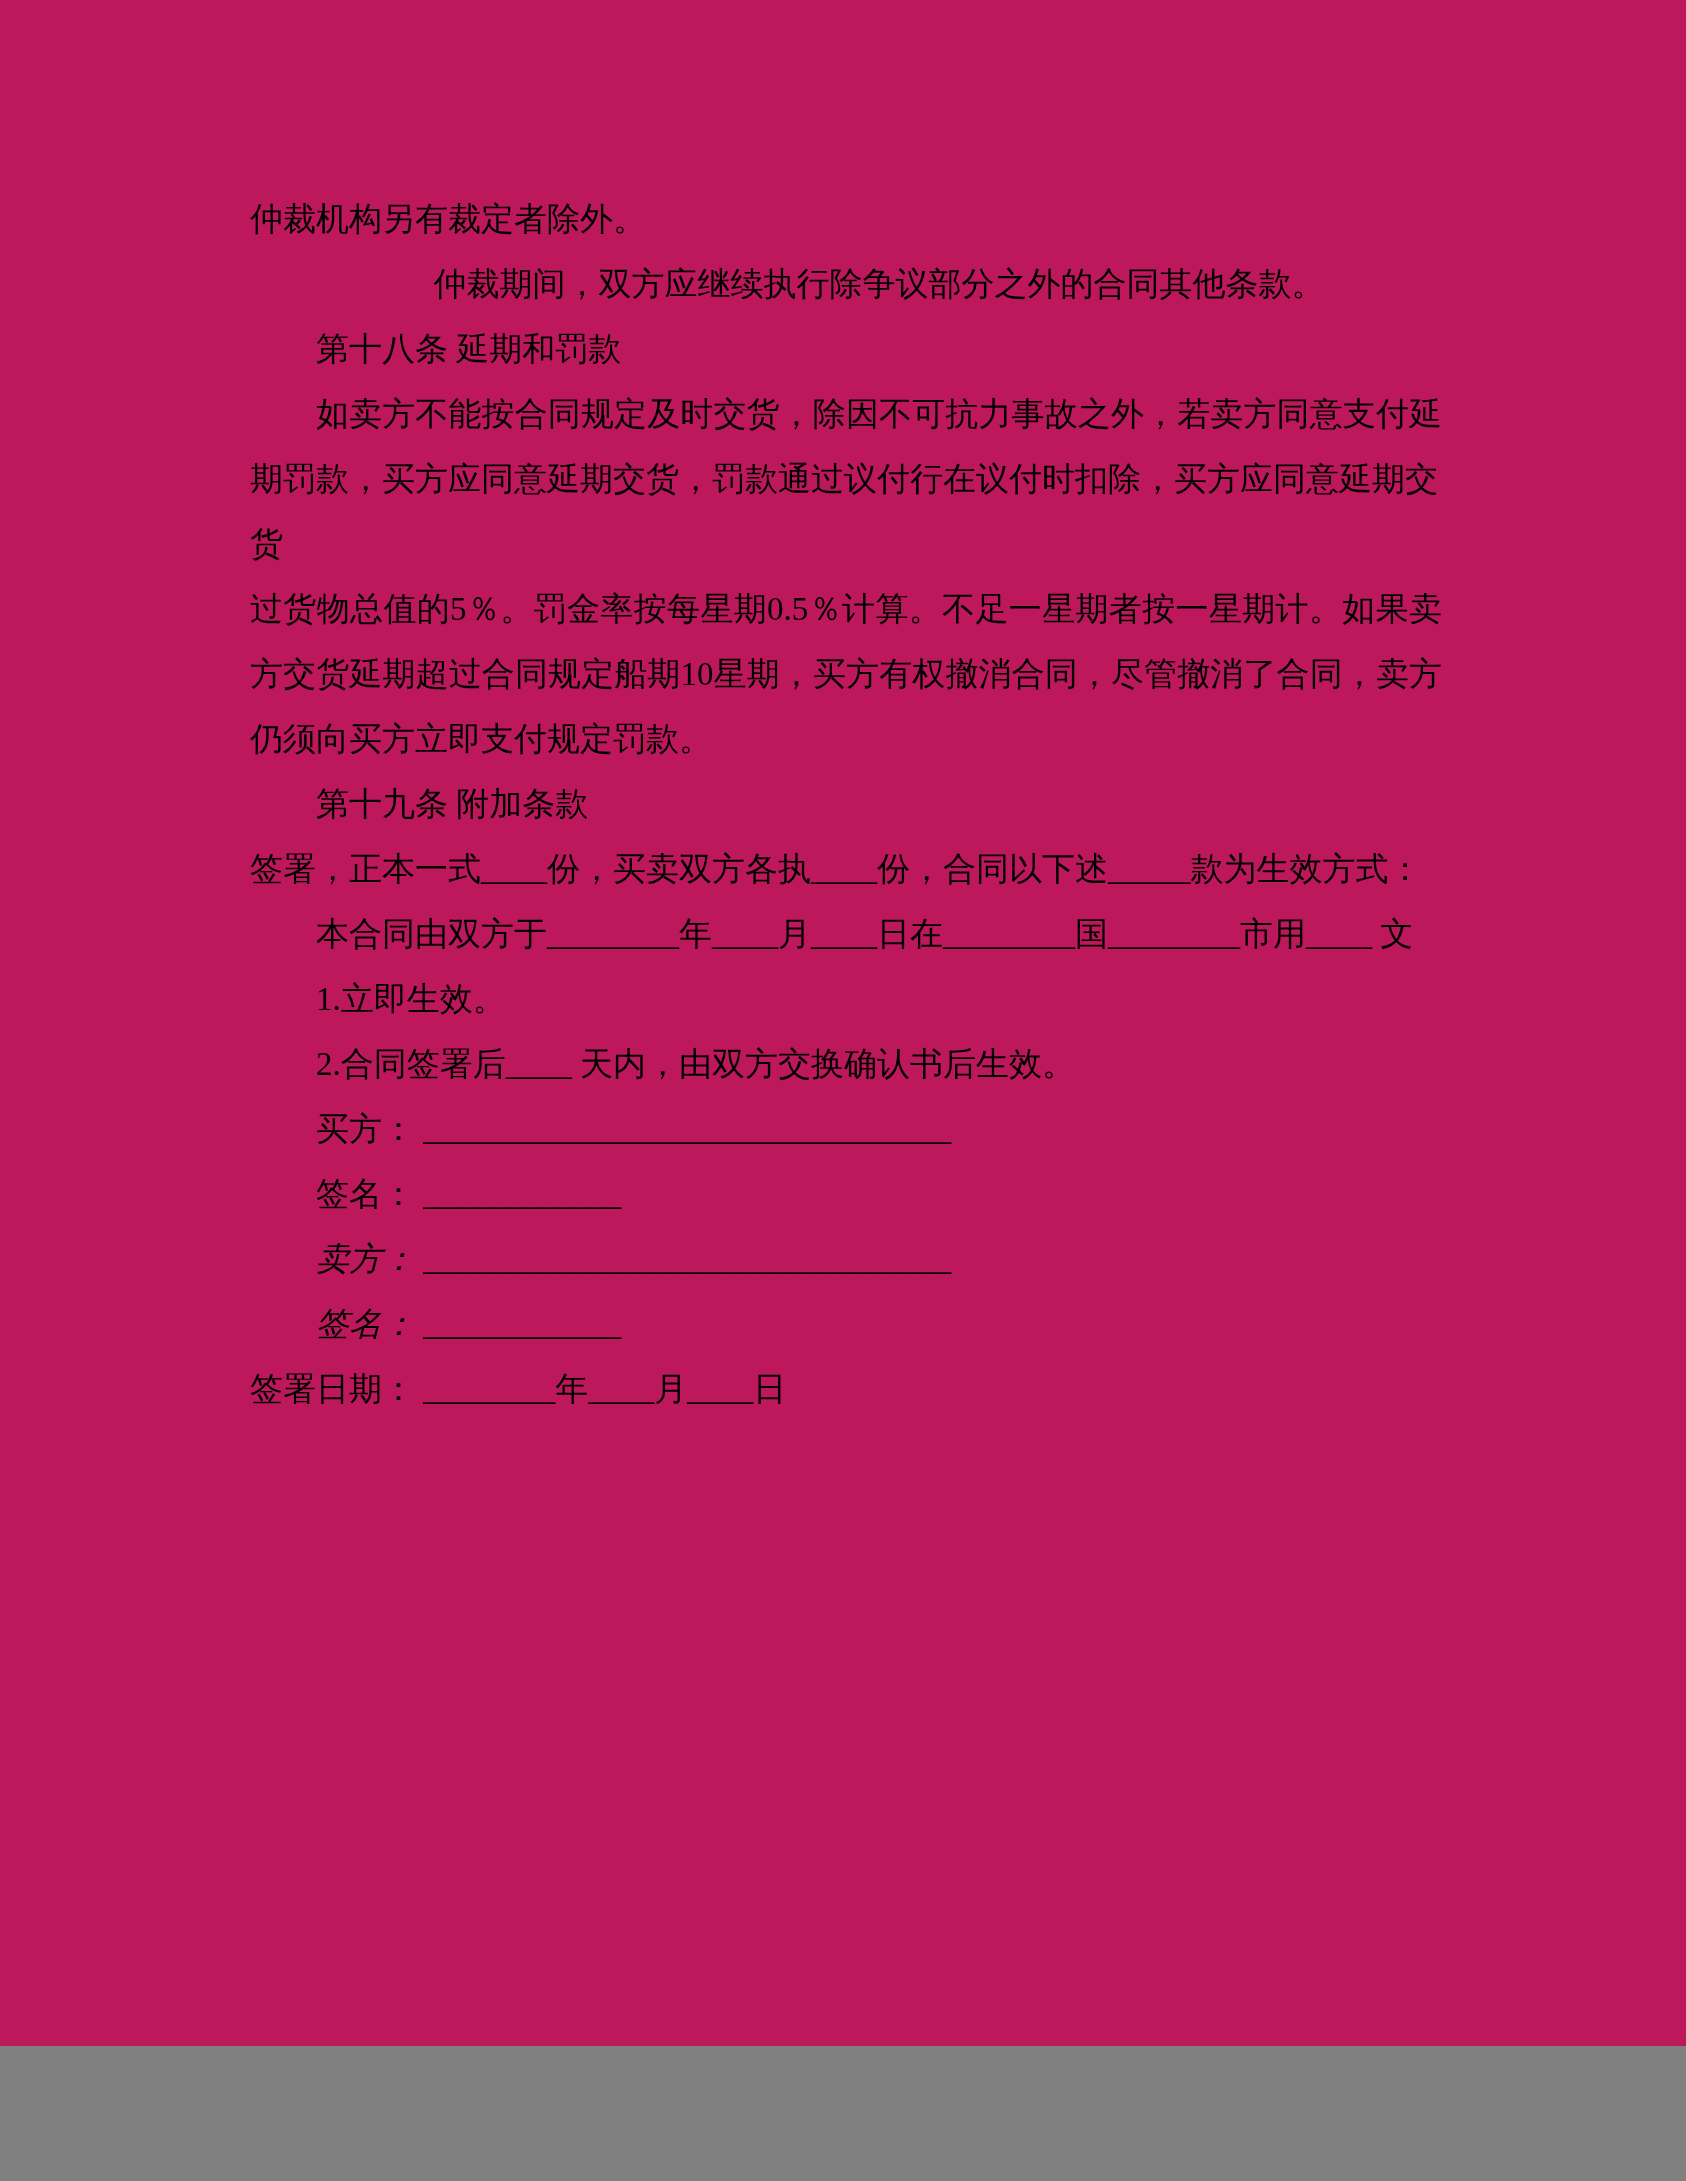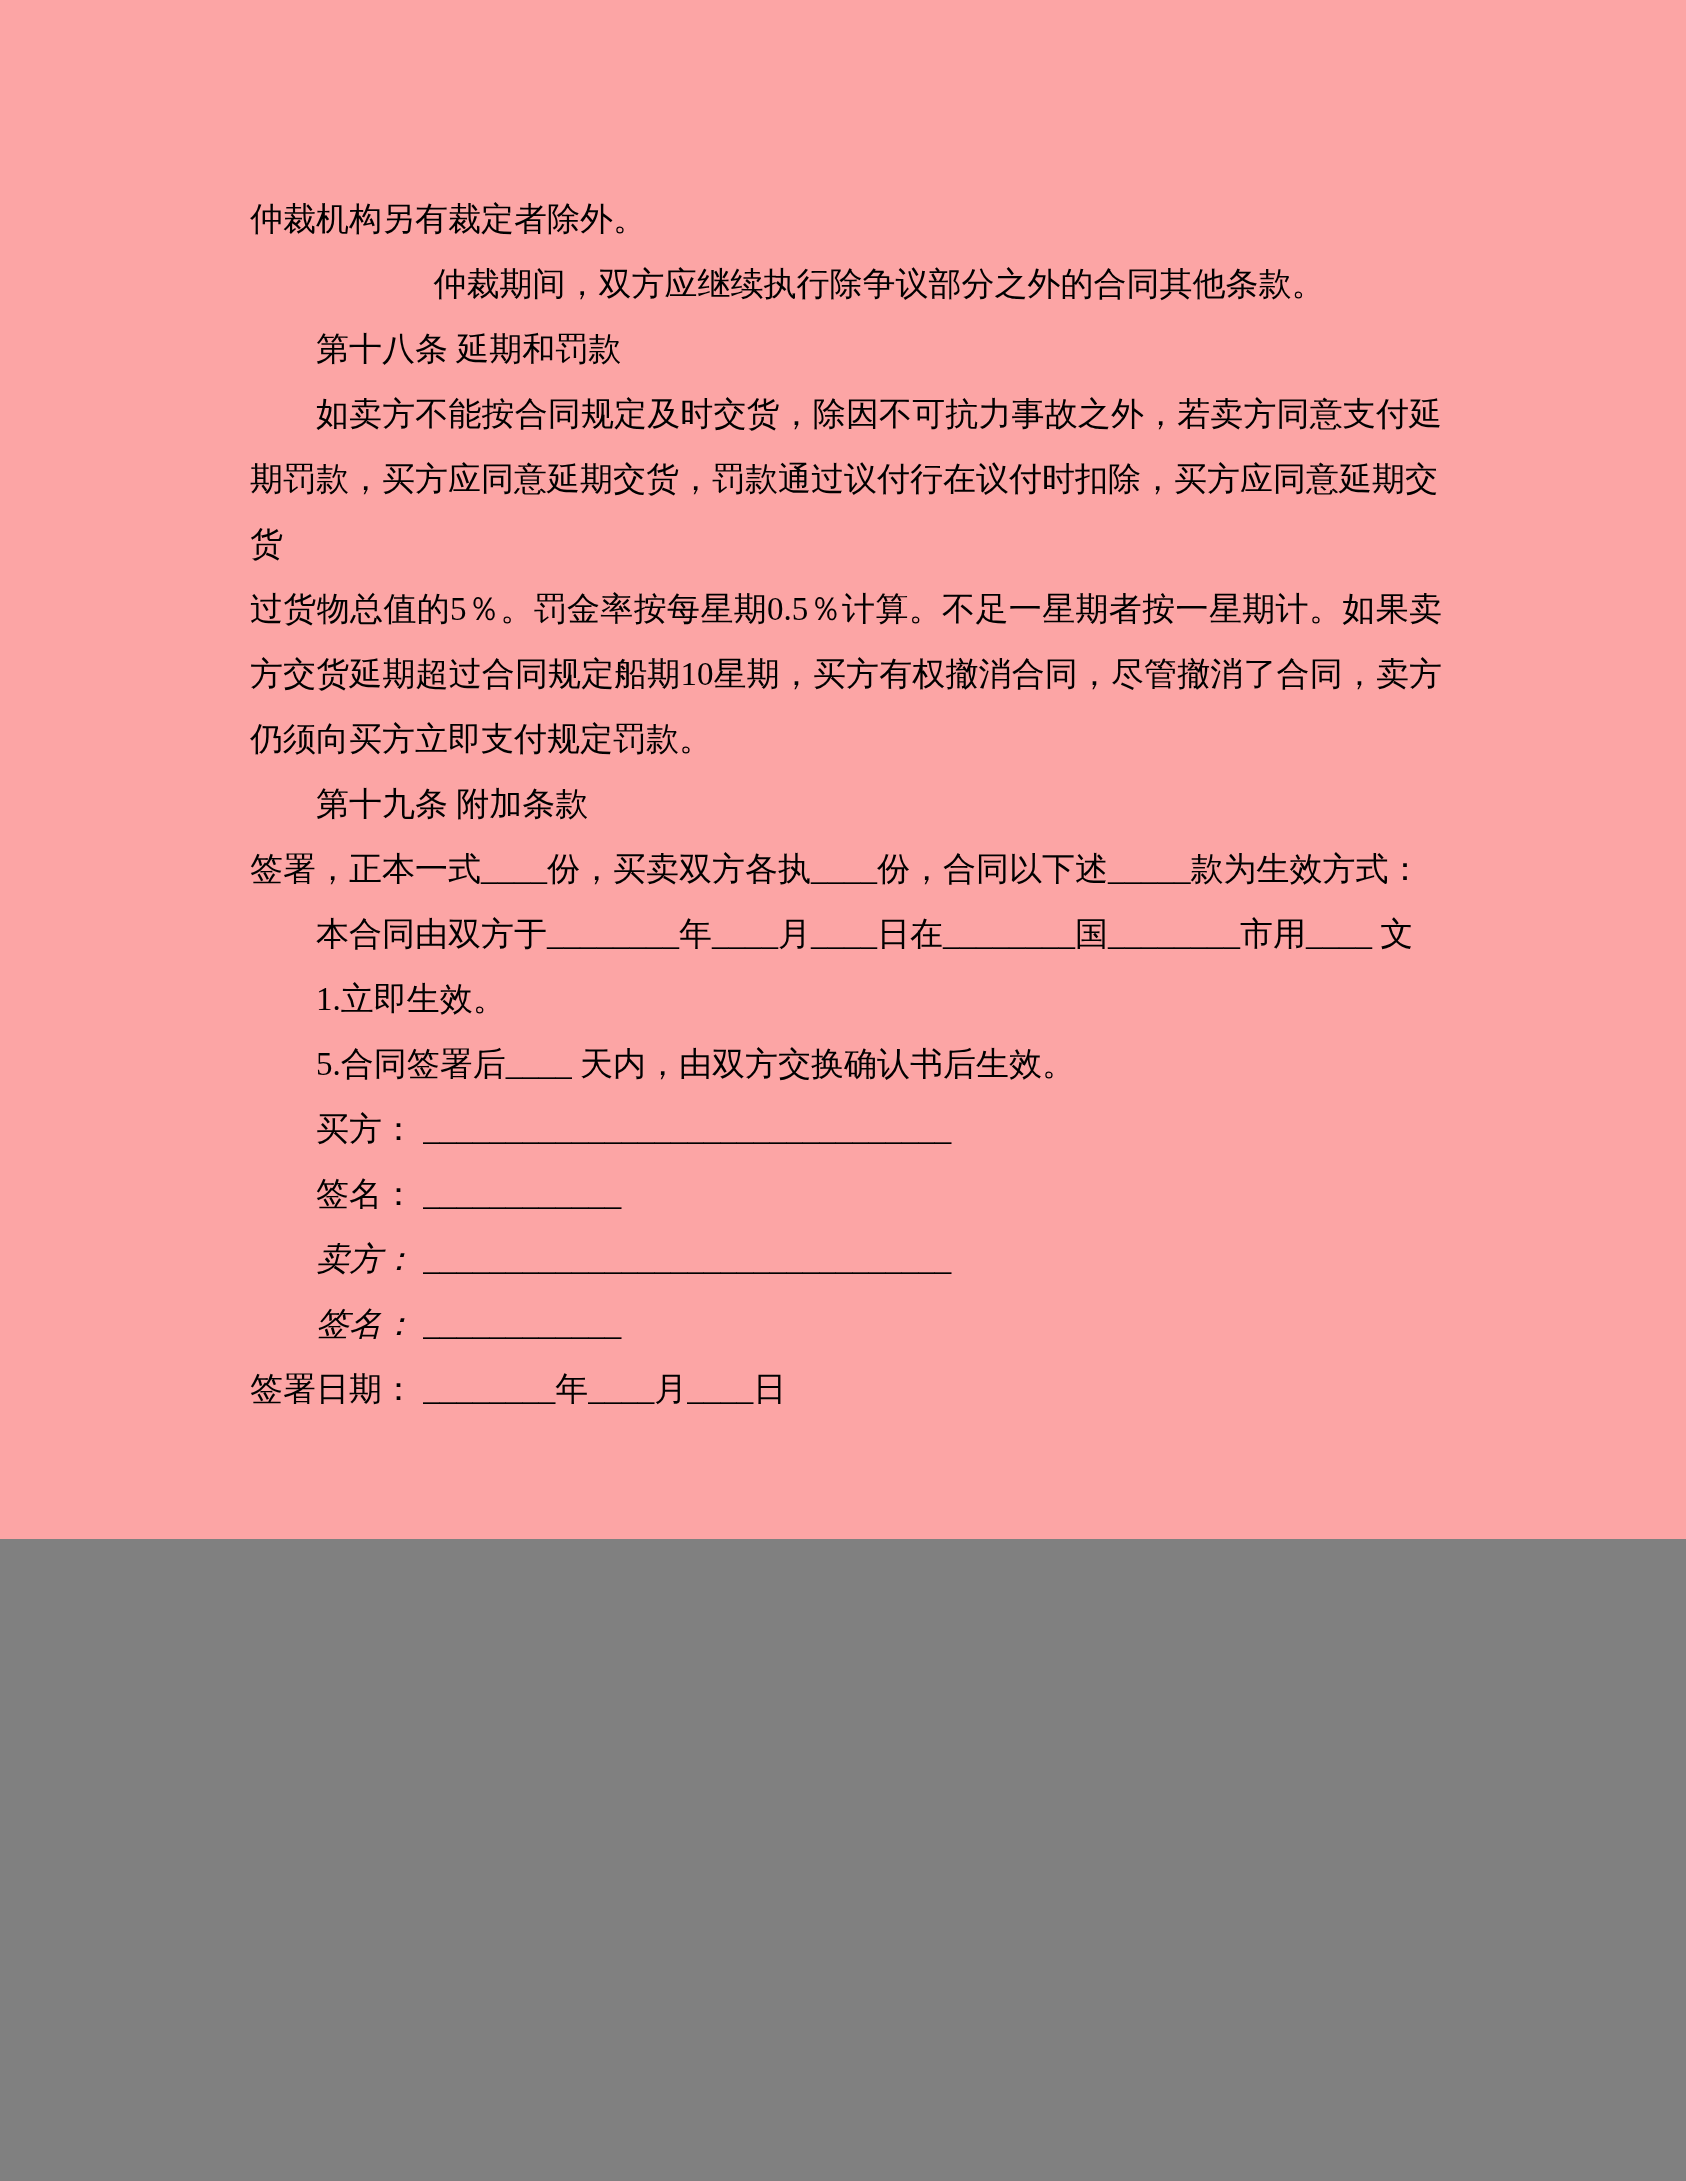--- a/index.html
+++ b/index.html
@@ -1,21 +1,21 @@
 <!DOCTYPE html>
 <html style="font-size:14.7px"><head>
 <meta charset="utf-8">
 <style>
   html, body { margin: 0; padding: 0; background: #808080; }
   .page {
     position: relative;
     width: 1686px;
-    height: 1539px;
+    height: 2046px;
     margin: 0 auto;
-    background: #fca5a5;
+    background: #be185d;
     box-sizing: border-box;
     padding: 187px 244px 0 250px;
     font-family: "Liberation Serif", "DejaVu Serif", serif;
     font-size: 33px;
     line-height: 65px;
     color: #000000;
     overflow: hidden;
   }
   .page p, .page div.para { margin: 0; padding: 0; }
   .line { white-space: pre-wrap; }
@@ -53,21 +53,21 @@
 
   <p class="line indent mt-h19">第十九条 附加条款</p>
 
   <div class="para mt-a19">
     <p class="line">签署，正本一式____份，买卖双方各执____份，合同以下述_____款为生效方式：</p>
     <p class="line indent">本合同由双方于________年____月____日在________国________市用____ 文</p>
   </div>
 
   <div class="para mt-list">
     <p class="line indent">1.立即生效。</p>
-    <p class="line indent">5.合同签署后____ 天内，由双方交换确认书后生效。</p>
+    <p class="line indent">2.合同签署后____ 天内，由双方交换确认书后生效。</p>
   </div>
 
   <div class="para mt-buyer">
     <p class="line indent">买方： ________________________________</p>
     <p class="line indent">签名： ____________</p>
   </div>
 
   <div class="para mt-seller">
     <p class="line indent">卖方： ________________________________</p>
     <p class="line indent">签名： ____________</p>

